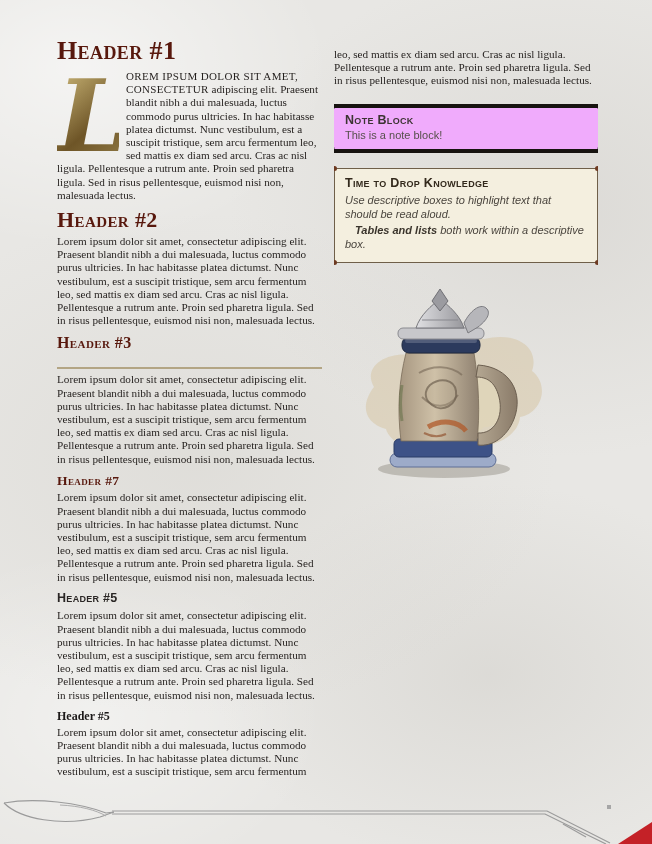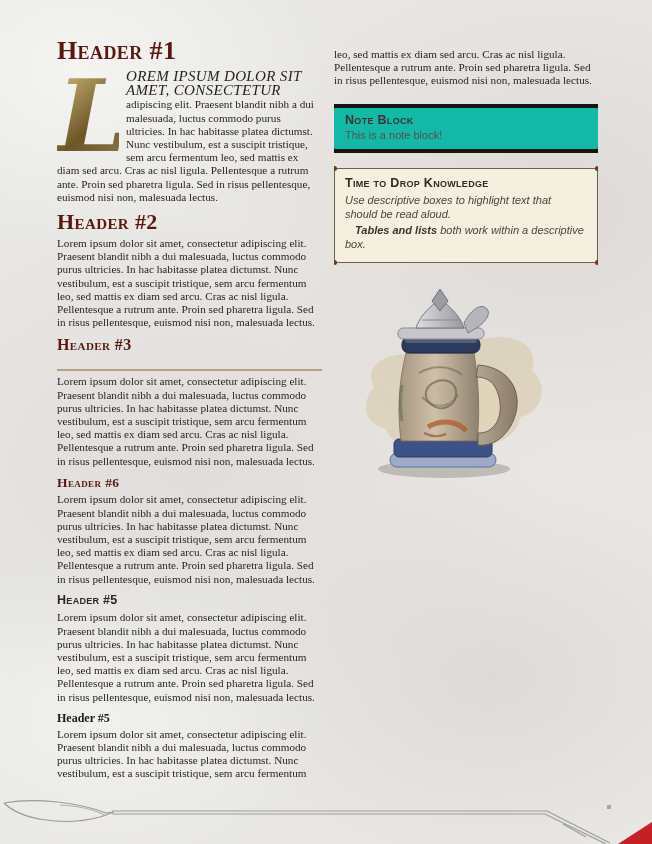--- a/index.html
+++ b/index.html
@@ -36,23 +36,23 @@
   h6.boldserif{
     font-family:"Liberation Serif", serif;font-size:12px;line-height:1;
     color:#1c1919;font-weight:700;margin:8px 0 4px 0;
   }
   .dropcap{
     float:left;font-family:"DejaVu Serif", serif;font-style:italic;font-weight:700;
     font-size:100px;line-height:88px;height:90px;width:62px;margin:2px 7px 0 0;
     background:linear-gradient(140deg,#bca76b 10%,#6e5527 60%,#8a7340 95%);
     -webkit-background-clip:text;background-clip:text;color:transparent;
   }
-  .leadcaps{text-transform:uppercase;font-size:15px;letter-spacing:.35px;font-style:italic;}
+  .leadcaps{text-transform:uppercase;font-size:11px;letter-spacing:.35px;}
   
-  .noteblock{position:relative;margin:16px 0 0 0;background:#14b8a6;}
+  .noteblock{position:relative;margin:16px 0 0 0;background:#f0abfc;}
   .nb-bar{height:4px;background:#171310;margin:0 -5px;position:relative;}
   .nb-bar::before,.nb-bar::after{content:"";position:absolute;width:6px;height:8px;background:#171310;}
   .nb-bar.top::before{left:0;top:4px;clip-path:polygon(0 0,100% 0,0 100%);}
   .nb-bar.top::after{right:0;top:4px;clip-path:polygon(0 0,100% 0,100% 100%);}
   .nb-bar.bottom::before{left:0;bottom:4px;clip-path:polygon(0 100%,100% 100%,0 0);}
   .nb-bar.bottom::after{right:0;bottom:4px;clip-path:polygon(0 100%,100% 100%,100% 0);}
   .nb-body{padding:5px 11px 7px 11px;}
   .nb-title{font-family:"Liberation Sans", sans-serif;font-variant:small-caps;font-weight:700;
     font-size:12.5px;color:#3c3432;letter-spacing:.3px;margin:0 0 2px 0;}
   .nb-text{font-family:"Liberation Sans", sans-serif;font-size:11px;line-height:13px;color:#56504b;margin:0;}
@@ -75,21 +75,21 @@
 <div class="col col-left">
   <h1 class="brew">Header #1</h1>
   <p class="body"><span class="dropcap">L</span><span class="leadcaps">orem ipsum dolor sit amet, consectetur</span><span> adipiscing elit. Praesent blandit nibh a dui malesuada, luctus commodo purus ultricies. In hac habitasse platea dictumst. Nunc vestibulum, est a suscipit tristique, sem arcu fermentum leo, sed mattis ex diam sed arcu. Cras ac nisl ligula. Pellentesque a rutrum ante. Proin sed pharetra ligula. Sed in risus pellentesque, euismod nisi non, malesuada lectus.</span></p>
 
   <h2 class="brew">Header #2</h2>
   <p class="body">Lorem ipsum dolor sit amet, consectetur adipiscing elit. Praesent blandit nibh a dui malesuada, luctus commodo purus ultricies. In hac habitasse platea dictumst. Nunc vestibulum, est a suscipit tristique, sem arcu fermentum leo, sed mattis ex diam sed arcu. Cras ac nisl ligula. Pellentesque a rutrum ante. Proin sed pharetra ligula. Sed in risus pellentesque, euismod nisi non, malesuada lectus.</p>
 
   <h3 class="brew">Header #3</h3>
   <p class="body">Lorem ipsum dolor sit amet, consectetur adipiscing elit. Praesent blandit nibh a dui malesuada, luctus commodo purus ultricies. In hac habitasse platea dictumst. Nunc vestibulum, est a suscipit tristique, sem arcu fermentum leo, sed mattis ex diam sed arcu. Cras ac nisl ligula. Pellentesque a rutrum ante. Proin sed pharetra ligula. Sed in risus pellentesque, euismod nisi non, malesuada lectus.</p>
 
-  <h4 class="brew">Header #6</h4>
+  <h4 class="brew">Header #7</h4>
   <p class="body">Lorem ipsum dolor sit amet, consectetur adipiscing elit. Praesent blandit nibh a dui malesuada, luctus commodo purus ultricies. In hac habitasse platea dictumst. Nunc vestibulum, est a suscipit tristique, sem arcu fermentum leo, sed mattis ex diam sed arcu. Cras ac nisl ligula. Pellentesque a rutrum ante. Proin sed pharetra ligula. Sed in risus pellentesque, euismod nisi non, malesuada lectus.</p>
 
   <h5 class="sanscaps">Header #5</h5>
   <p class="body">Lorem ipsum dolor sit amet, consectetur adipiscing elit. Praesent blandit nibh a dui malesuada, luctus commodo purus ultricies. In hac habitasse platea dictumst. Nunc vestibulum, est a suscipit tristique, sem arcu fermentum leo, sed mattis ex diam sed arcu. Cras ac nisl ligula. Pellentesque a rutrum ante. Proin sed pharetra ligula. Sed in risus pellentesque, euismod nisi non, malesuada lectus.</p>
 
   <h6 class="boldserif">Header #5</h6>
   <p class="body">Lorem ipsum dolor sit amet, consectetur adipiscing elit. Praesent blandit nibh a dui malesuada, luctus commodo purus ultricies. In hac habitasse platea dictumst. Nunc vestibulum, est a suscipit tristique, sem arcu fermentum</p>
 </div>
 
 <div class="col col-right">

